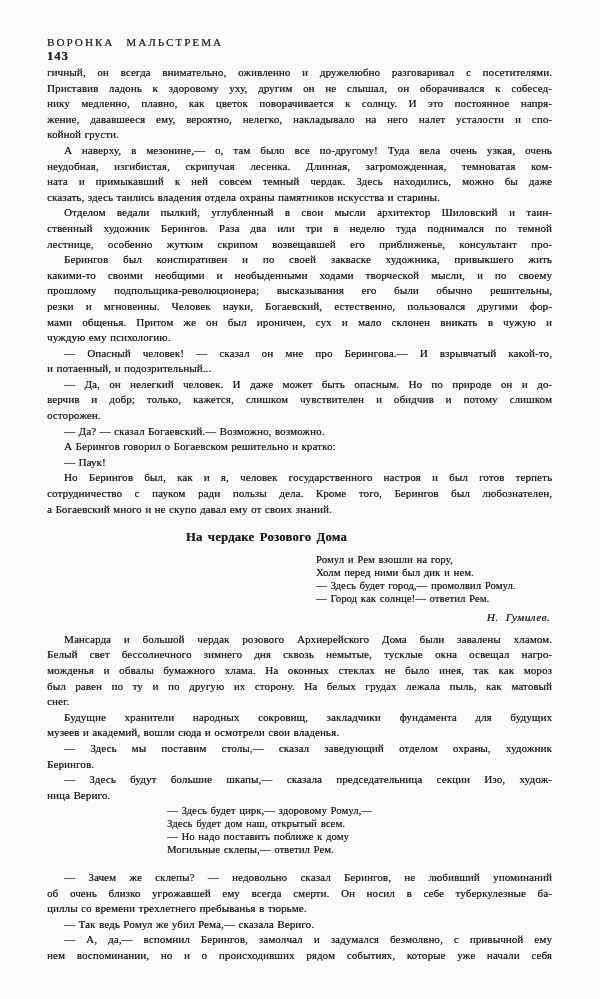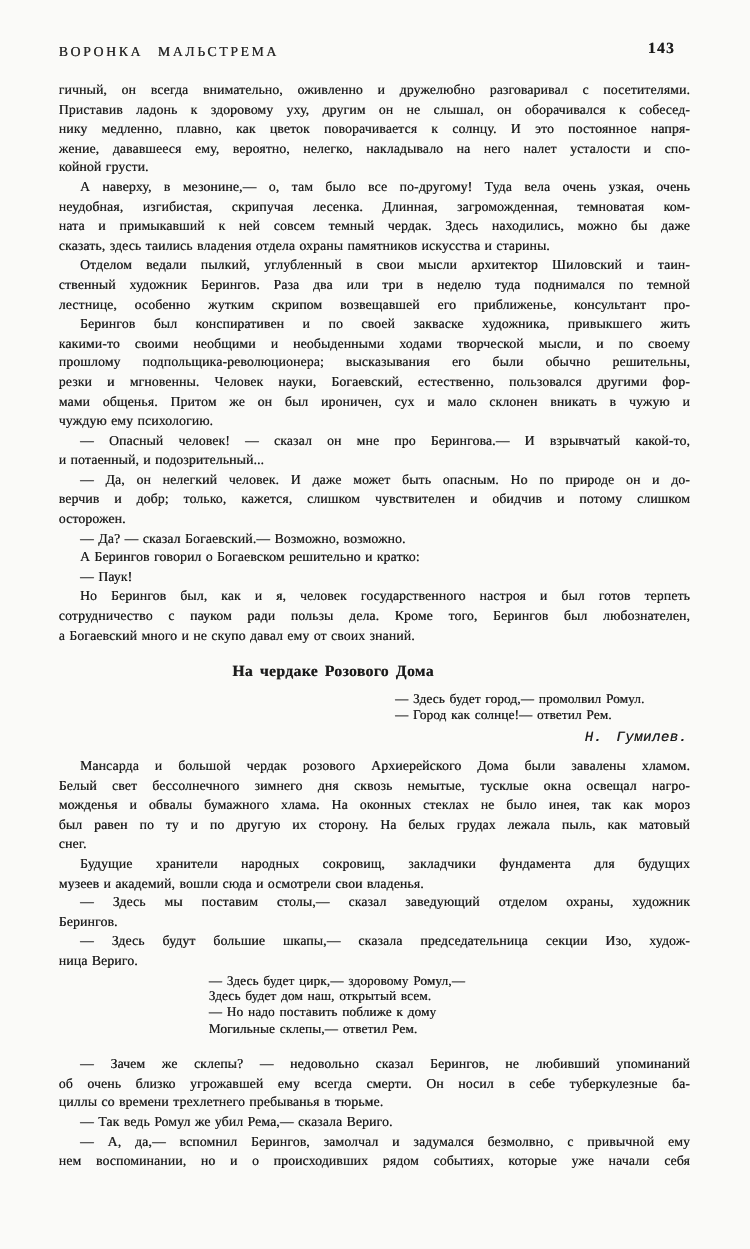--- a/index.html
+++ b/index.html
@@ -14,20 +14,21 @@
     font-family: "Liberation Serif", serif;
     color: var(--ink, #1c1c1c);
     text-shadow: 0.25px 0 0 rgba(28,28,28,0.75);
   }
 
   .pagehead {
     display: flex;
     justify-content: space-between;
     align-items: flex-start;
     height: 22px;
+    flex-direction: column;
   }
   .running {
     font-size: 11px;
     letter-spacing: 2.1px;
     word-spacing: 7px;
     margin-top: 6px;
     color: #262626;
   }
   .folio {
     font-weight: bold;
@@ -131,24 +132,26 @@
       <div class="block dialogue">
         <div class="ln ind">— Паук!</div>
       </div>
       <div class="block para">
         <div class="ln j ind">Но Берингов был, как и я, человек государственного настроя и был готов терпеть</div>
         <div class="ln j">сотрудничество с пауком ради пользы дела. Кроме того, Берингов был любознателен,</div>
         <div class="ln">а Богаевский много и не скупо давал ему от своих знаний.</div>
       </div>
       <h2 class="heading" style="margin-top: 12px;">На чердаке Розового Дома</h2>
       <div class="block verse" style="margin-left: 269px; margin-top: 9px;">
+        <div class="ln">Ромул и Рем взошли на гору,</div>
+        <div class="ln">Холм перед ними был дик и нем.</div>
         <div class="ln">— Здесь будет город,— промолвил Ромул.</div>
         <div class="ln">— Город как солнце!— ответил Рем.</div>
       </div>
-      <div class="attribution" style="margin-top: 4px; font-family: Liberation Mono, monospace;">Н. Гумилев.</div>
+      <div class="attribution" style="margin-top: 4px;">Н. Гумилев.</div>
       <div class="block para" style="margin-top: 7px;">
         <div class="ln j ind">Мансарда и большой чердак розового Архиерейского Дома были завалены хламом.</div>
         <div class="ln j">Белый свет бессолнечного зимнего дня сквозь немытые, тусклые окна освещал нагро-</div>
         <div class="ln j">можденья и обвалы бумажного хлама. На оконных стеклах не было инея, так как мороз</div>
         <div class="ln j">был равен по ту и по другую их сторону. На белых грудах лежала пыль, как матовый</div>
         <div class="ln">снег.</div>
       </div>
       <div class="block para">
         <div class="ln j ind">Будущие хранители народных сокровищ, закладчики фундамента для будущих</div>
         <div class="ln">музеев и академий, вошли сюда и осмотрели свои владенья.</div>

